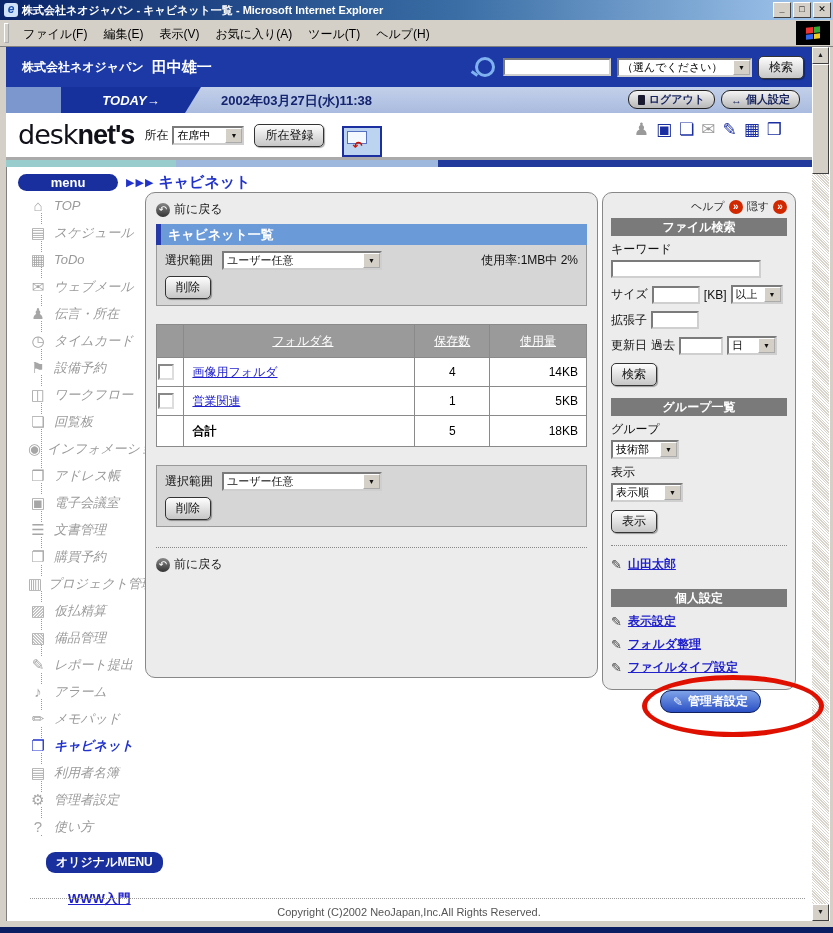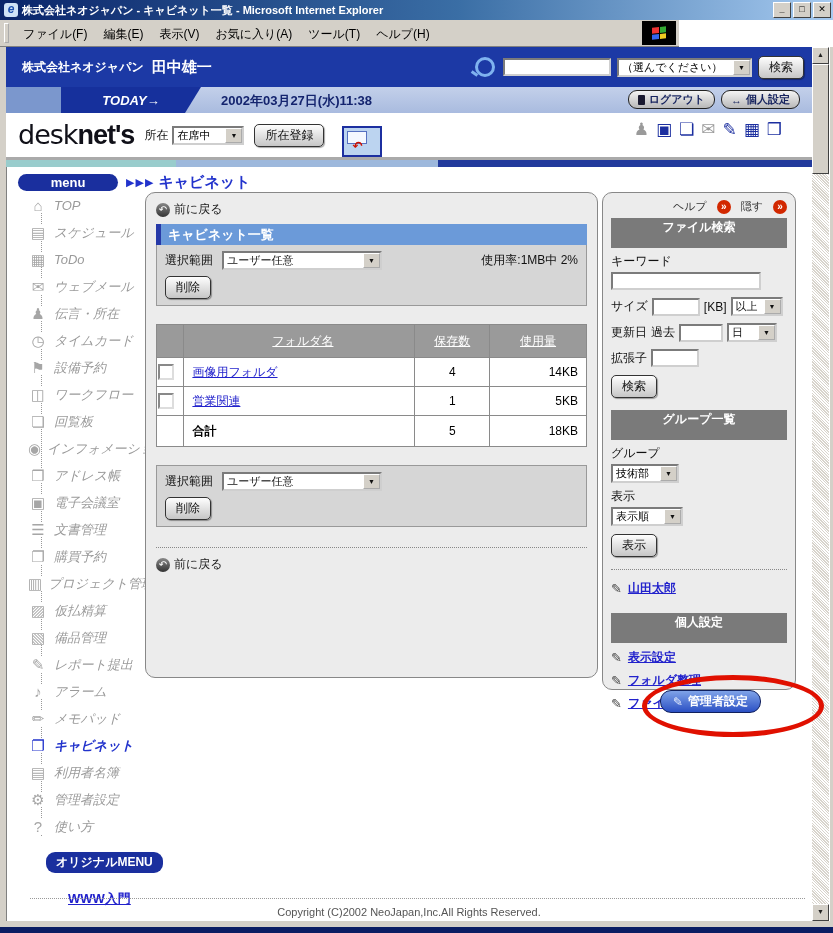--- a/index.html
+++ b/index.html
@@ -8,21 +8,21 @@
   .abs{position:absolute;}
   
   .titlebar{left:0;top:0;width:833px;height:20px;background:linear-gradient(90deg,#0a246a,#3a6ea5 55%,#a6caf0);
             display:flex;align-items:center;padding:0 2px;box-sizing:border-box;}
   .ie-icon{width:14px;height:14px;margin:0 4px 0 2px;background:#cfe2f7;border-radius:3px;color:#1c50b0;
            font-weight:bold;font-size:12px;line-height:13px;text-align:center;font-style:italic;}
   .title-text{color:#fff;font-size:11px;font-weight:bold;white-space:nowrap;flex:1;}
   .winbtns{display:flex;gap:2px;}
   .wbtn{width:16px;height:14px;background:#d4d0c8;border:1px solid;border-color:#fff #404040 #404040 #fff;
         font-size:9px;line-height:12px;text-align:center;font-weight:bold;color:#000;}
-  .menubar{left:0;top:20px;width:679px;height:27px;background:#d4d0c8;border-bottom:1px solid #808080;
+  .menubar{left:0;top:20px;width:833px;height:27px;background:#d4d0c8;border-bottom:1px solid #808080;
            display:flex;align-items:center;box-sizing:border-box;padding-left:4px;}
   .grip{width:3px;height:18px;border:1px outset #fff;background:#d4d0c8;margin-right:6px;}
   .menu-item{font-size:12px;color:#000;padding:3px 8px;}
   .throbber{position:absolute;right:3px;top:1px;width:34px;height:24px;background:#000;
             display:flex;align-items:center;justify-content:center;}
   .flag{width:14px;height:12px;display:grid;grid-template-columns:1fr 1fr;grid-template-rows:1fr 1fr;gap:1px;transform:skewY(-6deg);}
   .flag i{display:block;}
   .frame-left{left:0;top:47px;width:6px;height:878px;background:#d4d0c8;border-right:1px solid #808080;}
   .frame-right{left:829px;top:47px;width:4px;height:878px;background:#d4d0c8;border-left:1px solid #fff;}
   .frame-bottom{left:0;top:921px;width:833px;height:7px;background:#d4d0c8;}
@@ -122,24 +122,24 @@
   .c-size{width:90px;text-align:right;padding-right:8px;}
   .ftable td{height:26px;background:#fff;}
   .flink{color:#2222cc;text-decoration:underline;}
   .checkbox{display:inline-block;width:12px;height:12px;background:#fff;border:2px inset #ddd;vertical-align:middle;}
   .total-row td{height:28px;}
   .total-label{font-size:16px;font-weight:bold;}
   .dotted{border-top:1px dotted #888;margin-top:20px;}
   .backrow2{margin-top:8px;}
   
   .right-panel{left:602px;top:192px;width:194px;height:498px;padding:6px 8px;}
-  .helprow{display:flex;justify-content:flex-end;align-items:center;gap:10px;font-size:11px;color:#333;}
+  .helprow{display:flex;justify-content:flex-end;align-items:center;gap:4px;font-size:11px;color:#333;}
   .redcirc{display:inline-block;width:14px;height:14px;border-radius:50%;background:#d22800;color:#fff;
            font-size:10px;font-weight:bold;line-height:13px;text-align:center;}
-  .rp-header{background:#7a7a7a;color:#fff;font-weight:bold;font-size:12px;text-align:center;height:30px;
+  .rp-header{background:#7a7a7a;color:#fff;font-weight:bold;font-size:12px;text-align:center;height:18px;
              line-height:18px;margin-top:4px;}
   .rp-label{font-size:12px;color:#111;margin-top:5px;}
   .kw-input{width:150px;margin-top:2px;}
   .rp-row{display:flex;align-items:center;gap:4px;margin-top:7px;font-size:12px;color:#111;}
   .sz-input{width:48px;} .ext-input{width:48px;} .dt-input{width:44px;}
   .sz-select{width:52px;} .dt-select{width:50px;}
   .rp-btn{margin-top:8px;}
   .pencil{color:#444;font-size:13px;}
   .rp-link{color:#2222cc;font-size:12px;font-weight:bold;text-decoration:underline;}
   .rp-dotted{border-top:1px dotted #888;margin-top:12px;}
@@ -437,31 +437,31 @@
   <div class="rp-row">
     <span>サイズ</span>
     <input class="inp sz-input" style="">
     <span>[KB]</span>
     <span class="sel sz-select">
       <span class="val">以上</span>
       <span class="arrow">▼</span>
     </span>
   </div>
   <div class="rp-row">
+    <span>拡張子</span>
+    <input class="inp ext-input" style="">
+  </div>
+  <div class="rp-row">
     <span>更新日</span>
     <span>過去</span>
     <input class="inp dt-input" style="">
     <span class="sel dt-select">
       <span class="val">日</span>
       <span class="arrow">▼</span>
     </span>
-  </div>
-  <div class="rp-row">
-    <span>拡張子</span>
-    <input class="inp ext-input" style="">
   </div>
   <span class="rbtn rp-btn" style="display:inline-block;">検索</span>
 
   <div class="rp-header" style="margin-top:12px;">グループ一覧</div>
   <div class="rp-label">グループ</div>
   <span class="sel gsel">
     <span class="val">技術部</span>
     <span class="arrow">▼</span>
   </span>
   <div class="rp-label">表示</div>

